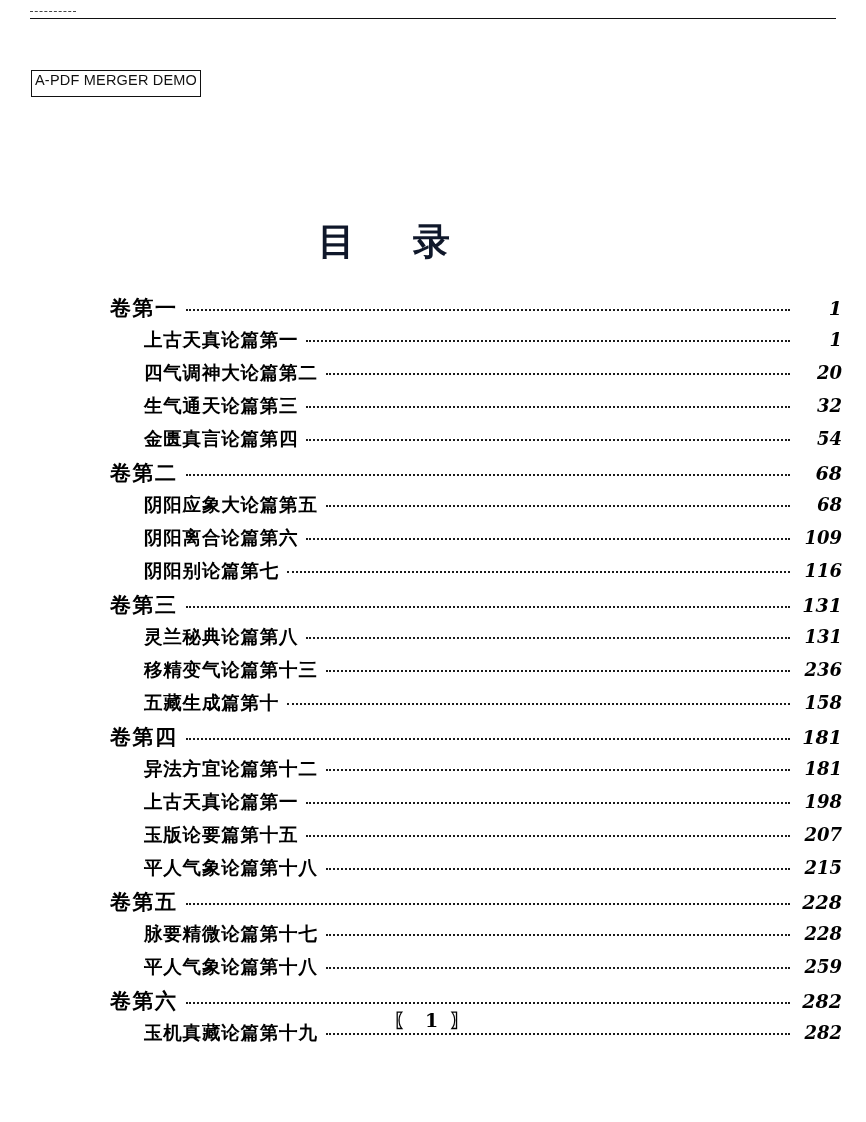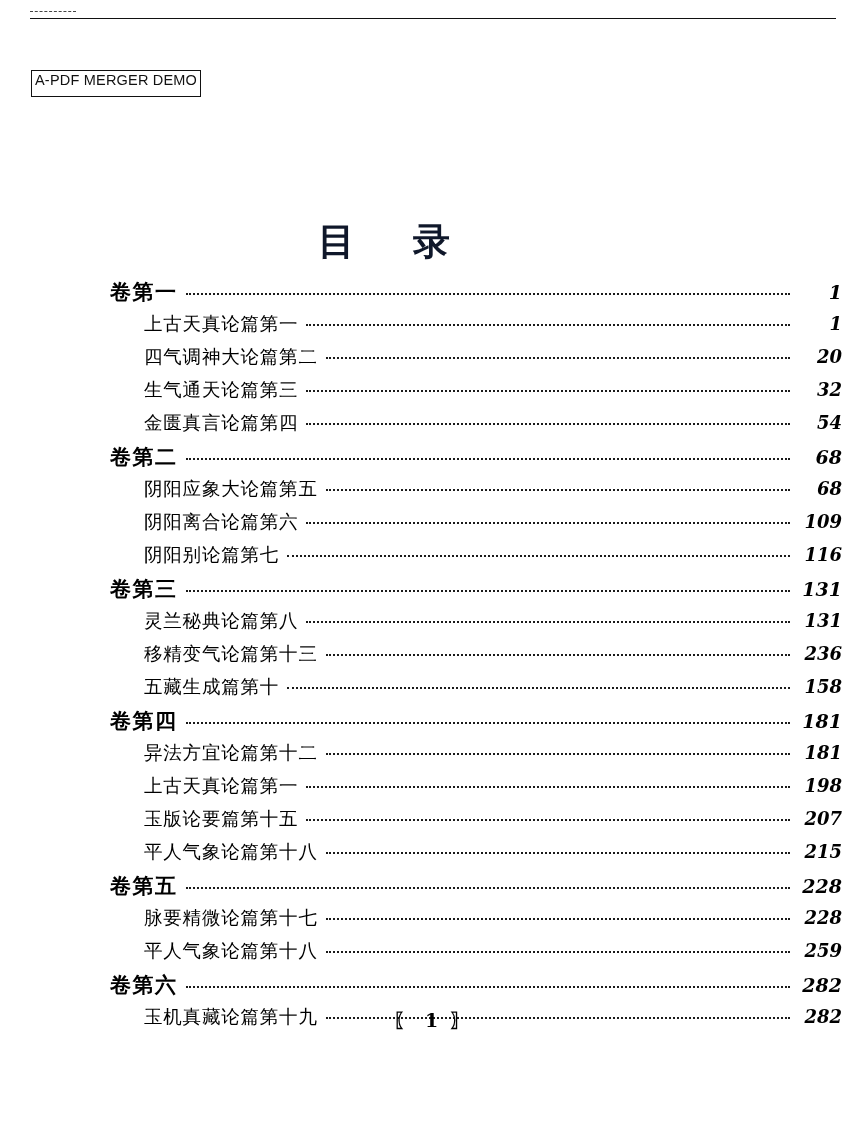--- a/index.html
+++ b/index.html
@@ -67,21 +67,21 @@
     margin-top: 12px;
   }
   .doc-title .gap {
     display: inline-block;
     width: 56px;
   }
   
   .toc {
     position: absolute;
     left: 0;
-    top: 278px;
+    top: 294px;
     width: 866px;
   }
   .row {
     display: flex;
     align-items: baseline;
     height: 33px;
     white-space: nowrap;
   }
   .row .label {
     font-size: 19px;
@@ -94,21 +94,21 @@
   }
   .row.vol {
     margin-left: 110px;
   }
   .row.chap {
     margin-left: 144px;
   }
   .row.chap .label {
     font-size: 18.5px;
     letter-spacing: 0.8px;
-    font-weight: normal;
+    font-weight: bold;
   }
   .leader {
     flex: 1 1 auto;
     margin: 0 6px 0 8px;
     height: 1px;
     position: relative;
     top: -4px;
     border-bottom: 2.4px dotted #1a1a1a;
     min-width: 20px;
   }

